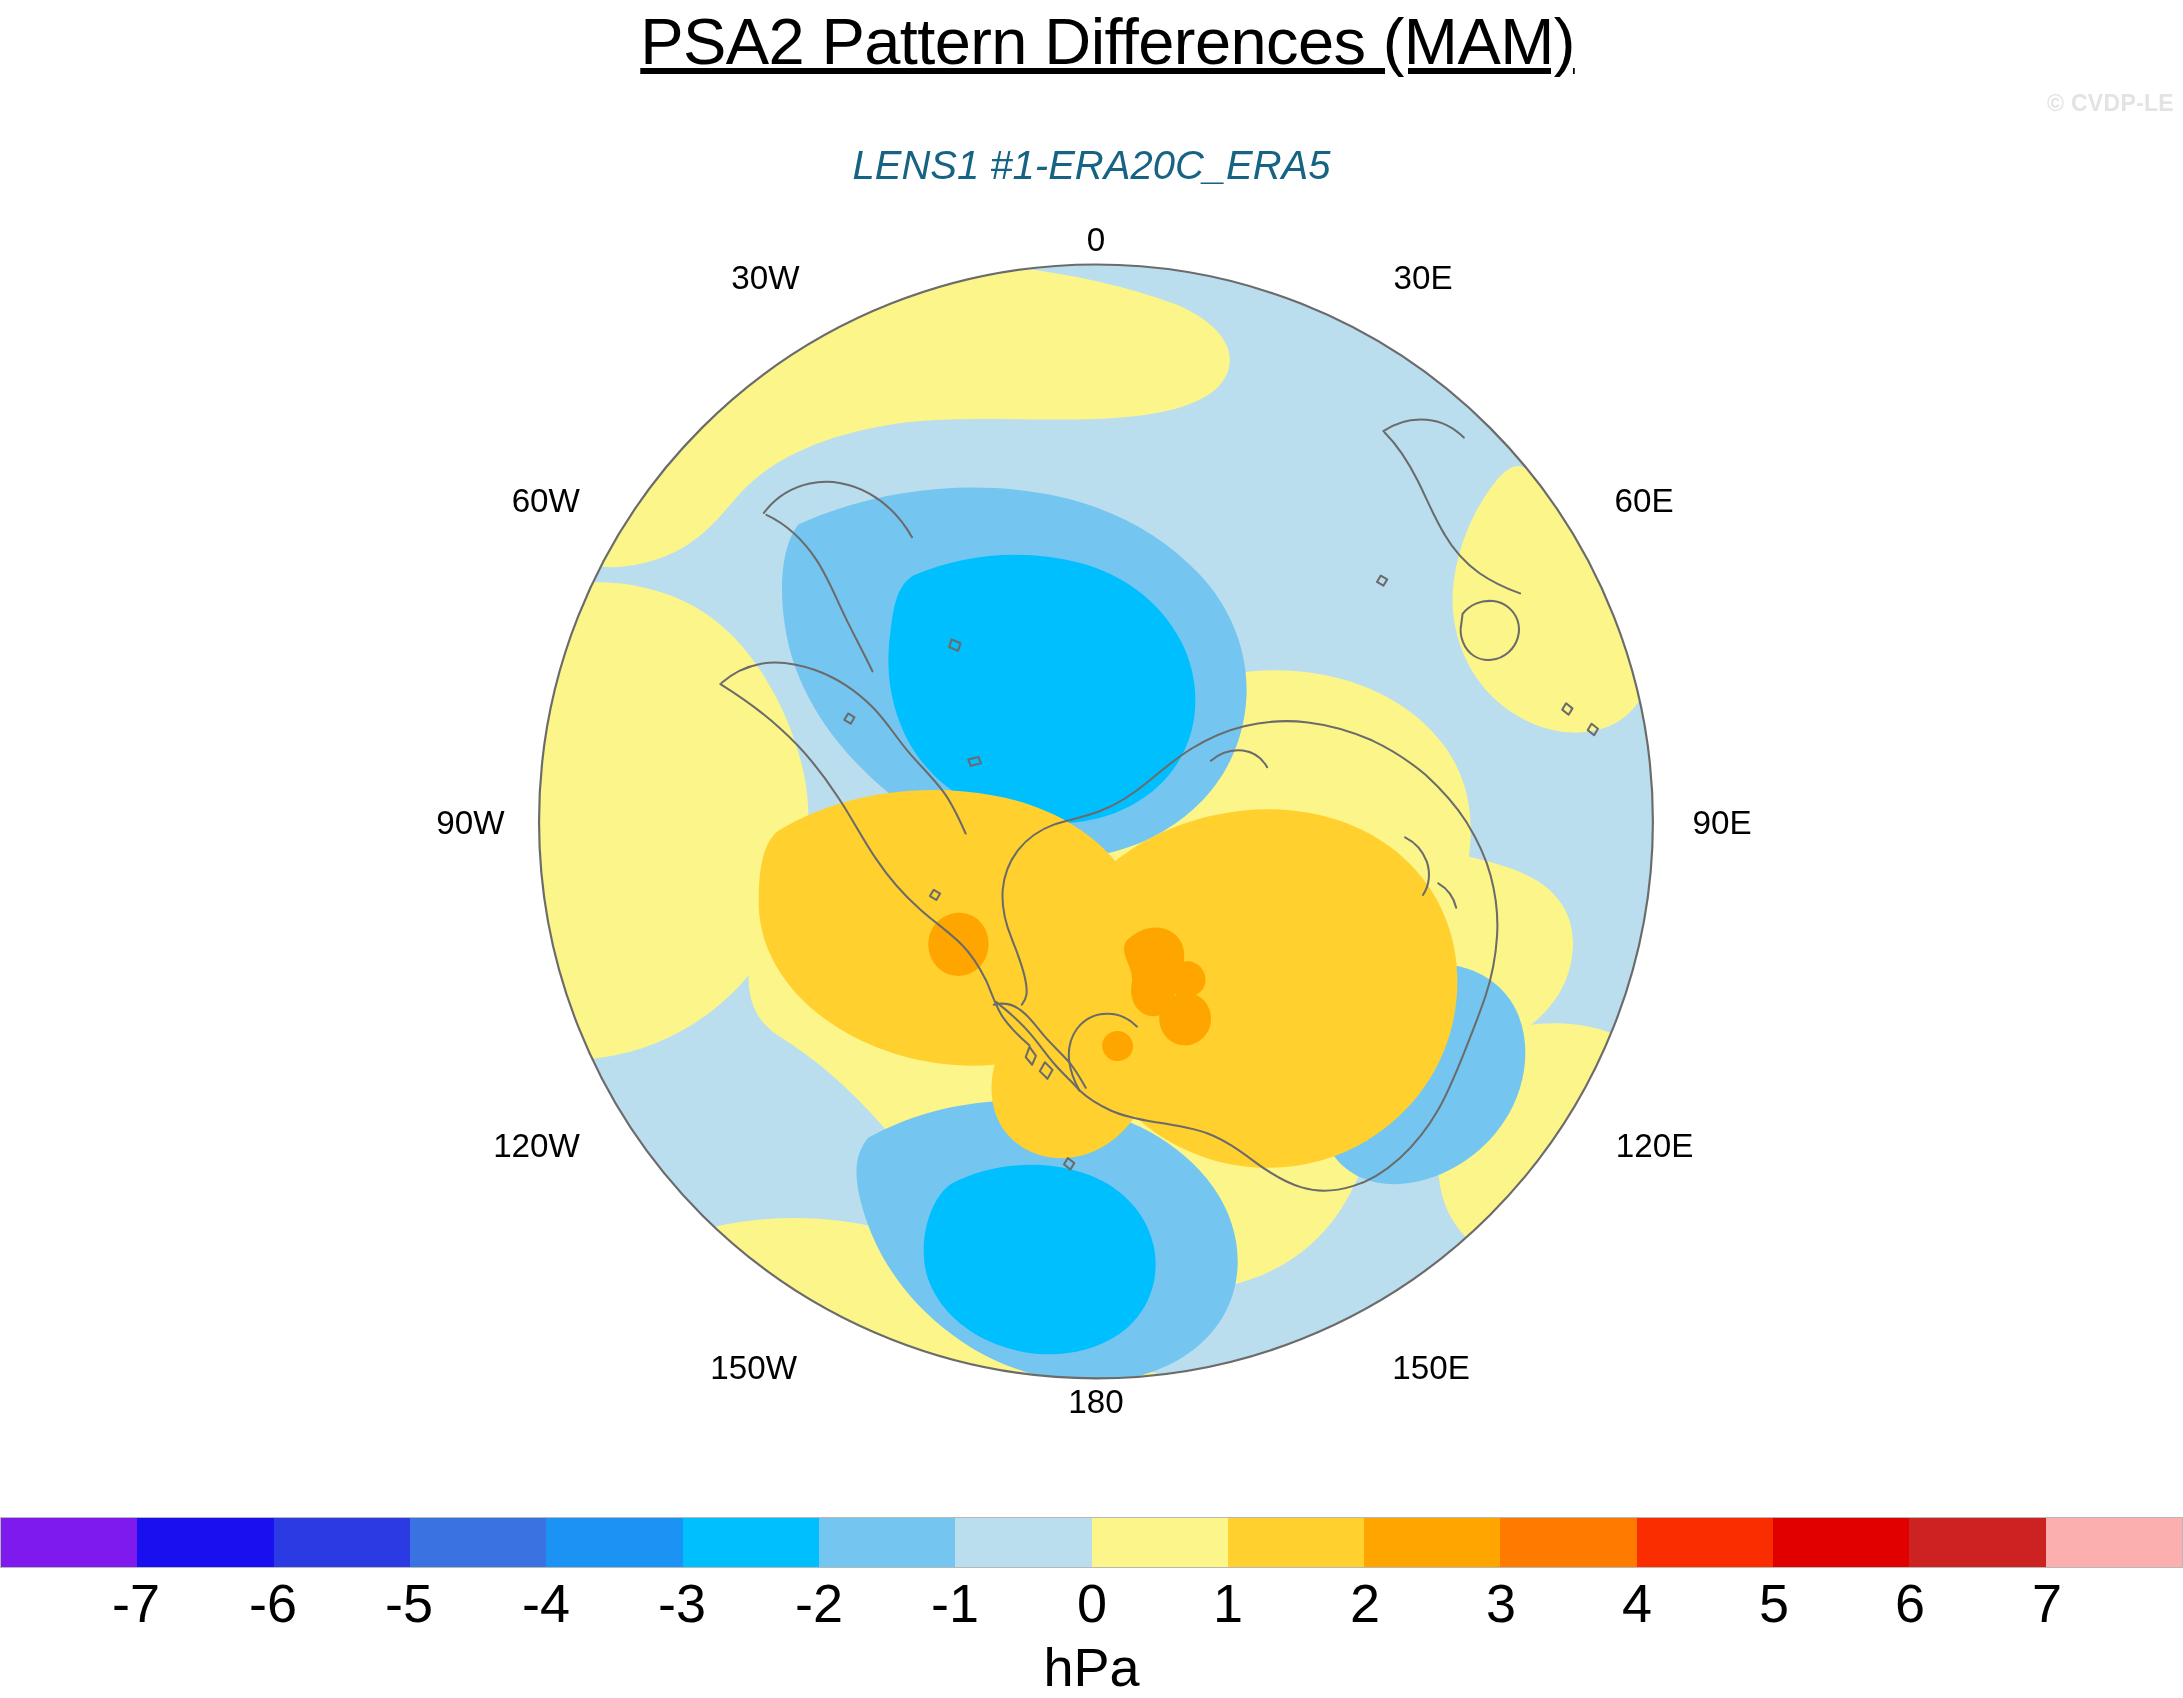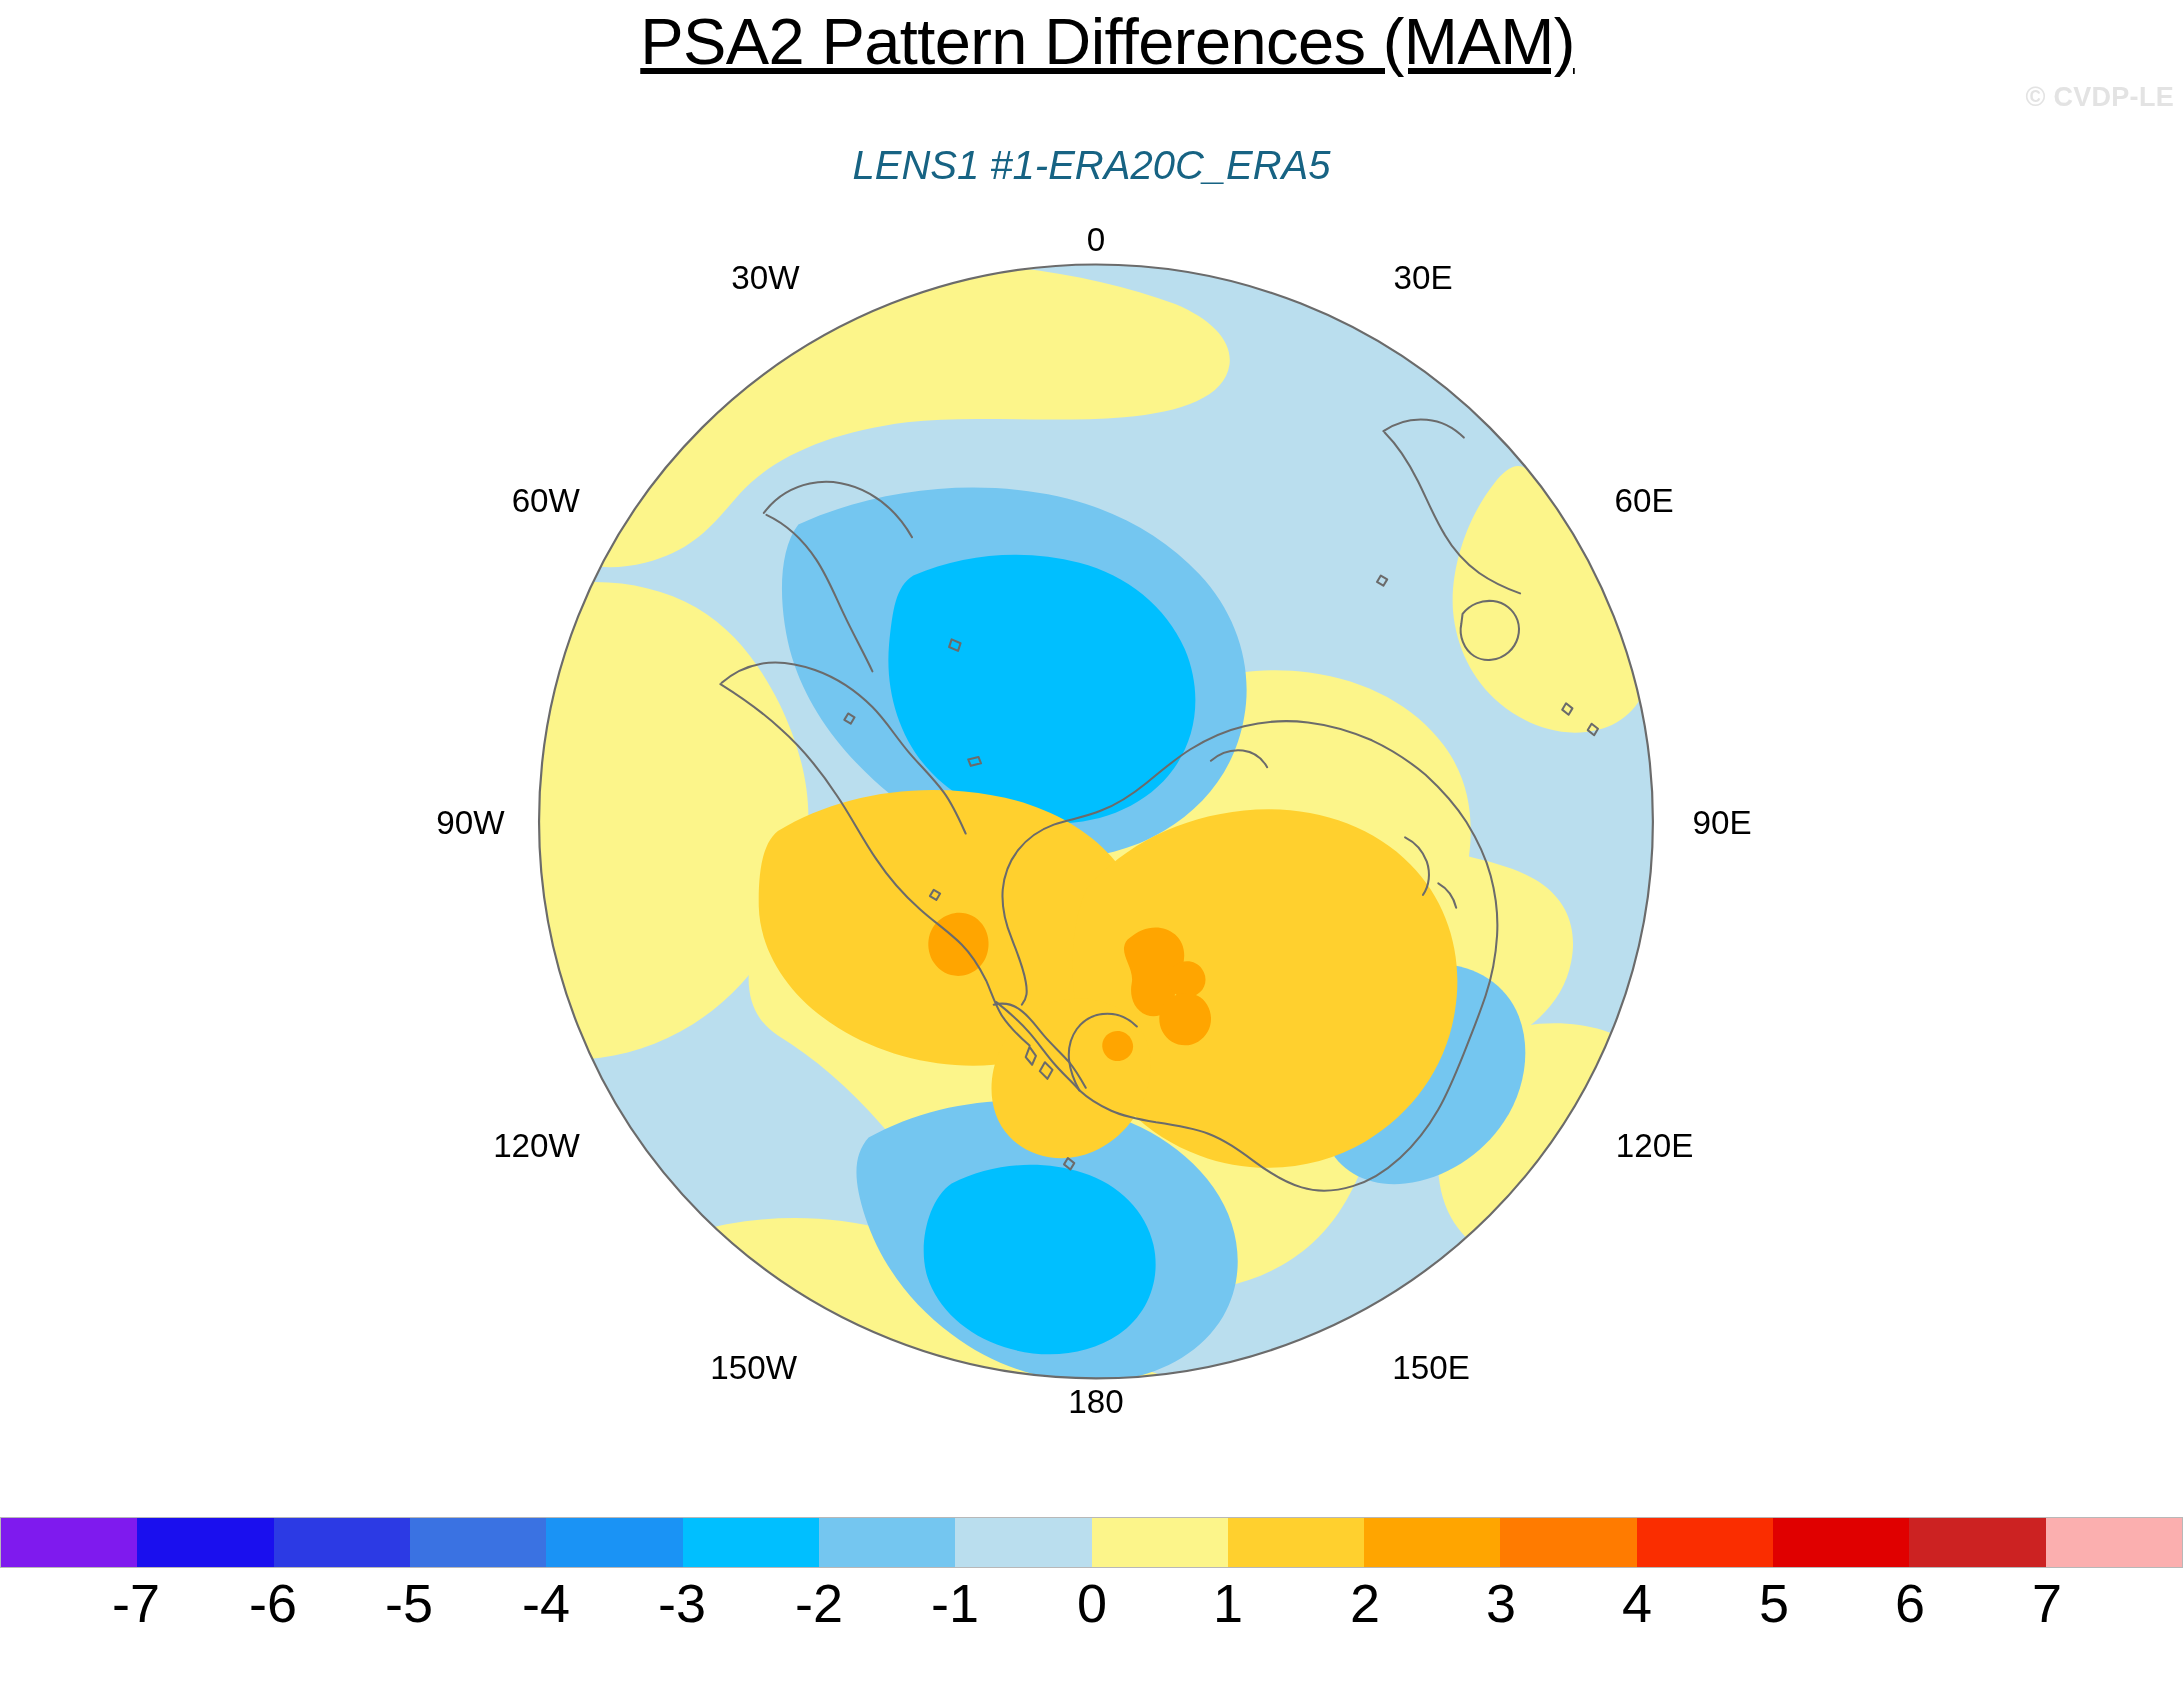--- a/index.html
+++ b/index.html
@@ -37,22 +37,22 @@
     text-align: center;
     font-size: 40px;
     font-weight: 400;
     color: #176383;
     white-space: nowrap;
     font-style: italic;
   }
   #watermark {
     position: absolute;
     right: 9px;
-    top: 82px;
-    font-size: 27px;
+    top: 90px;
+    font-size: 23px;
     font-weight: bold;
     color: #e3e3e3;
     letter-spacing: 0.3px;
     white-space: nowrap;
   }
 
   
   #map-area {
     position: absolute;
     left: 0;
@@ -376,14 +376,15 @@
       <div class="cb-label" style="left: 955px;">-1</div>
       <div class="cb-label" style="left: 1092px;">0</div>
       <div class="cb-label" style="left: 1228px;">1</div>
       <div class="cb-label" style="left: 1365px;">2</div>
       <div class="cb-label" style="left: 1501px;">3</div>
       <div class="cb-label" style="left: 1637px;">4</div>
       <div class="cb-label" style="left: 1774px;">5</div>
       <div class="cb-label" style="left: 1910px;">6</div>
       <div class="cb-label" style="left: 2047px;">7</div>
     </div>
+  <div id="colorbar-units">hPa</div>
 </div>
 
 
 </body></html>

